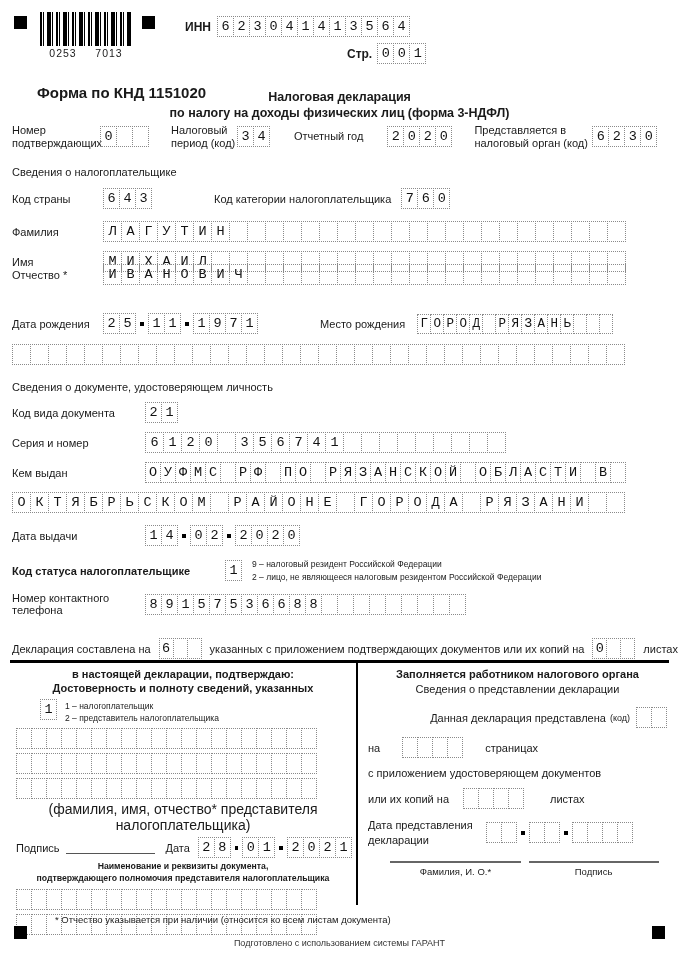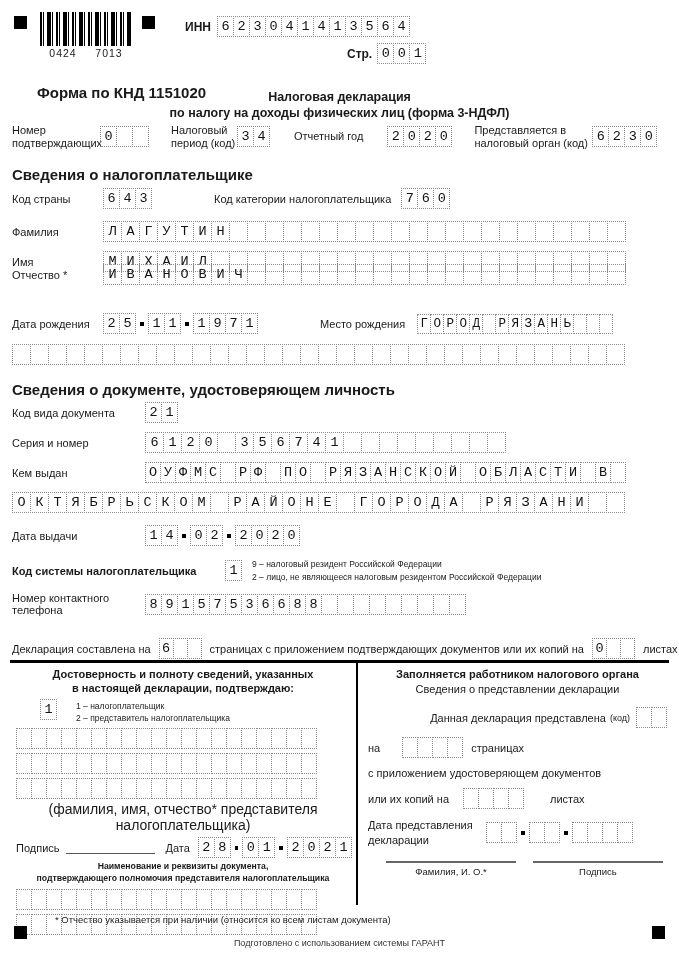--- a/index.html
+++ b/index.html
@@ -48,60 +48,60 @@
   .page-row .lbl { margin-right:5px; font-size:12px; }
 
   .form-code { position:absolute; left:37px; top:84px; font-size:15px; font-weight:bold; }
   .doc-title { position:absolute; left:0; top:90px; width:100%; text-align:center; font-size:12.5px; font-weight:bold; line-height:1.25; }
 
   
   .topfields { position:absolute; left:12px; top:124px; width:656px; display:flex; align-items:center; }
   .tf { display:flex; align-items:center; }
   .tf .lbl { line-height:1.15; }
 
-  .section-title { position:absolute; font-size:15px; font-weight:bold; }
+  .section-title { position:absolute; font-size:11px; font-weight:normal; }
 
   .frow { position:absolute; display:flex; align-items:center; }
   .frow .lbl { flex:0 0 auto; }
 
   .note2 { font-size:8.5px; line-height:1.5; margin-left:10px; }
 
   
   .bottom { position:absolute; left:10px; top:660px; width:659px; height:245px; border-top:3px solid #000; display:flex; }
   .bcol-left  { width:348px; padding:4px 4px 0 4px; border-right:2px solid #000; }
   .bcol-right { flex:1; padding:4px 2px 0 10px; position:relative; }
   .bhead { text-align:center; font-size:11px; font-weight:bold; line-height:1.3; }
   .bsub  { text-align:center; font-size:11px; margin-top:2px; }
   .crow { display:flex; align-items:flex-start; margin-top:3px; }
-  .crow .notes { font-size:8.5px; line-height:1.45; margin-left:19px; margin-top:1px; }
+  .crow .notes { font-size:8.5px; line-height:1.45; margin-left:8px; margin-top:1px; }
   .fio-row { margin-top:4px; margin-left:2px; }
   .hint { text-align:center; font-size:14px; margin-top:2px; }
   .sig-row { display:flex; align-items:center; margin-top:4px; margin-left:2px; }
   .sig-line { display:inline-block; width:100px; border-bottom:1px solid #555; height:12px; margin:0 10px 0 6px; }
   .cap2 { text-align:center; font-size:8.7px; font-weight:bold; line-height:1.35; margin-top:3px; }
 
   .orow { display:flex; align-items:center; margin-top:9px; font-size:11px; }
-  .sign-area { position:absolute; left:28px; right:6px; top:198px; display:flex; justify-content:space-between;gap:8px; }
+  .sign-area { position:absolute; left:28px; right:6px; top:198px; display:flex; justify-content:center;gap:8px; }
   .sign-slot { width:47%; text-align:center; }
   .sign-rule { border-top:2px solid #666; }
   .sign-cap { font-size:9.5px; margin-top:3px; }
 
   .footnote { position:absolute; left:55px; top:914px; font-size:9.5px; }
   .prepared { position:absolute; left:0; top:938px; width:100%; text-align:center; font-size:9px; color:#333; }
 </style>
 </head>
 <body>
 
 <div class="page">
 
   <span class="sq sq-tl"></span>
   <div class="barcode-wrap">
     <div class="barcode"></div>
     <div class="barcode-nums">
-      <span>0424</span>
+      <span>0253</span>
       <span>7013</span>
     </div>
   </div>
   <span class="sq sq-ti"></span>
 
   <div class="inn-row">
     <span class="lbl b">ИНН</span>
     <span class="cells cw17">
         <span class="cell">6</span>
         <span class="cell">2</span>
@@ -488,21 +488,21 @@
     <span class="dotsep"></span>
     <span class="cells cw17">
         <span class="cell">2</span>
         <span class="cell">0</span>
         <span class="cell">2</span>
         <span class="cell">0</span>
       </span>
   </div>
 
   <div class="frow" style="left:12px; top:558px">
-    <span class="lbl b" style="width:213px">Код системы налогоплательщика</span>
+    <span class="lbl b" style="width:213px">Код статуса налогоплательщике</span>
     <span class="cells cw17">
         <span class="cell">1</span>
       </span>
     <span class="note2">
       <div>9 – налоговый резидент Российской Федерации</div>
       <div>2 – лицо, не являющееся налоговым резидентом Российской Федерации</div>
     </span>
   </div>
 
   <div class="frow" style="left:12px; top:592px">
@@ -531,35 +531,35 @@
       </span>
   </div>
 
   <div class="frow" style="left:12px; top:638px; width:656px">
     <span class="lbl">Декларация составлена на</span>
     <span class="cells cw15" style="margin:0 8px">
         <span class="cell">6</span>
         <span class="cell"></span>
         <span class="cell"></span>
       </span>
-    <span class="lbl">страницах с приложением подтверждающих документов или их копий на</span>
+    <span class="lbl">указанных с приложением подтверждающих документов или их копий на</span>
     <span class="cells cw15" style="margin:0 8px">
         <span class="cell">0</span>
         <span class="cell"></span>
         <span class="cell"></span>
       </span>
     <span class="lbl">листах</span>
   </div>
 
   <div class="bottom">
 
     <div class="bcol-left">
       <div class="bhead">
+        <div>в настоящей декларации, подтверждаю:</div>
         <div>Достоверность и полноту сведений, указанных</div>
-        <div>в настоящей декларации, подтверждаю:</div>
       </div>
       <div class="crow" style="margin-left:26px">
         <span class="cells cw17">
             <span class="cell">1</span>
           </span>
         <span class="notes">
           <div>1 – налогоплательщик</div>
           <div>2 – представитель налогоплательщика</div>
         </span>
       </div>
@@ -723,21 +723,21 @@
           </span>
       </div>
       <div class="orow">
         <span class="lbl" style="margin-right:22px">на</span>
         <span class="cells cw16">
             <span class="cell"></span>
             <span class="cell"></span>
             <span class="cell"></span>
             <span class="cell"></span>
           </span>
-        <span class="lbl" style="margin-left:8px">страницах</span>
+        <span class="lbl" style="margin-left:22px">страницах</span>
       </div>
       <div class="orow">
         <span class="lbl">с приложением удостоверяющем документов</span>
       </div>
       <div class="orow">
         <span class="lbl" style="margin-right:14px">или их копий на</span>
         <span class="cells cw16">
             <span class="cell"></span>
             <span class="cell"></span>
             <span class="cell"></span>

